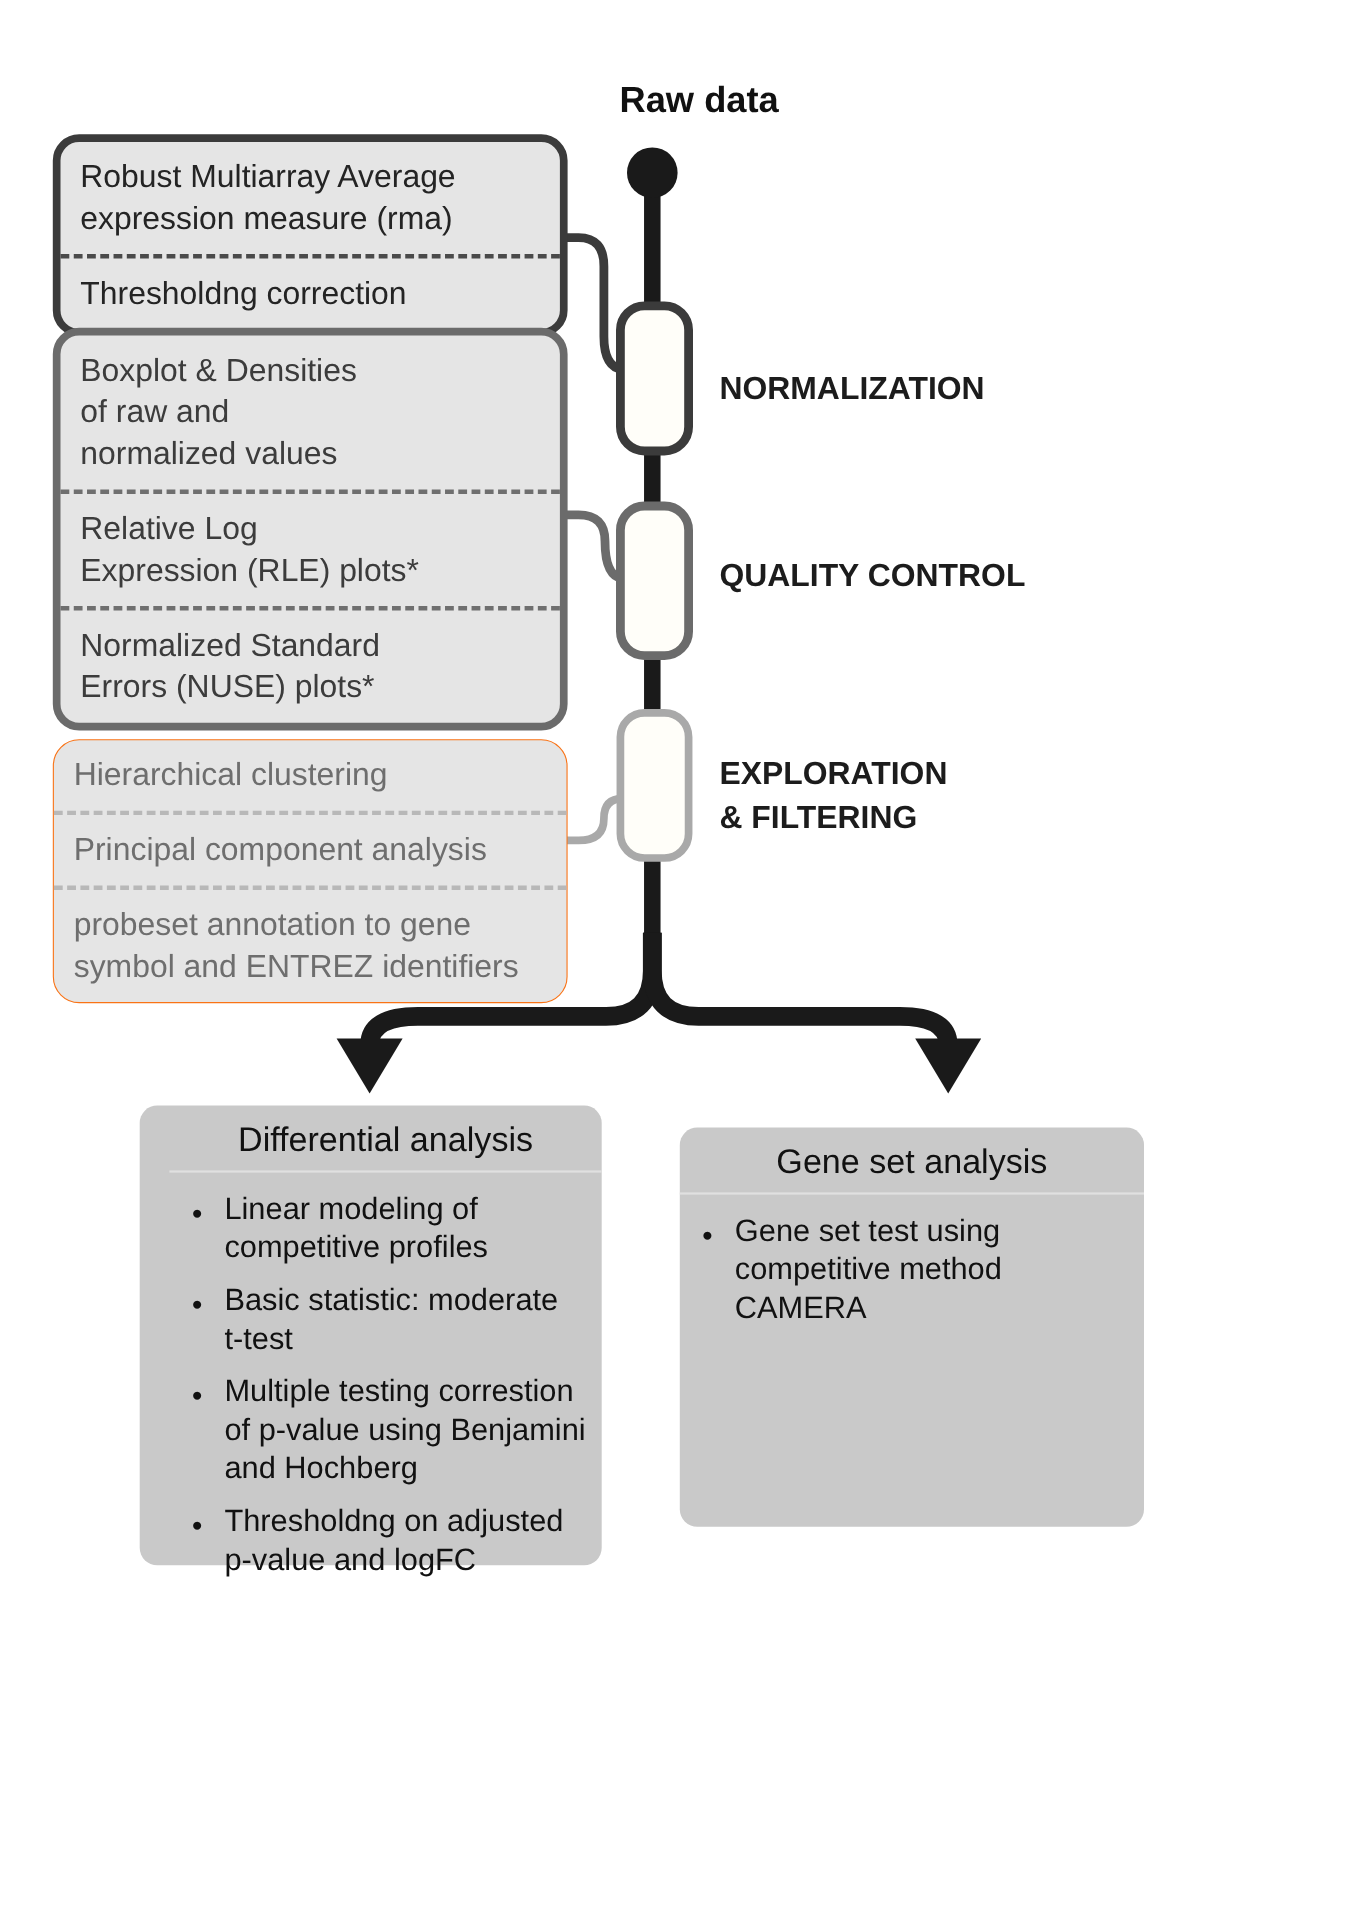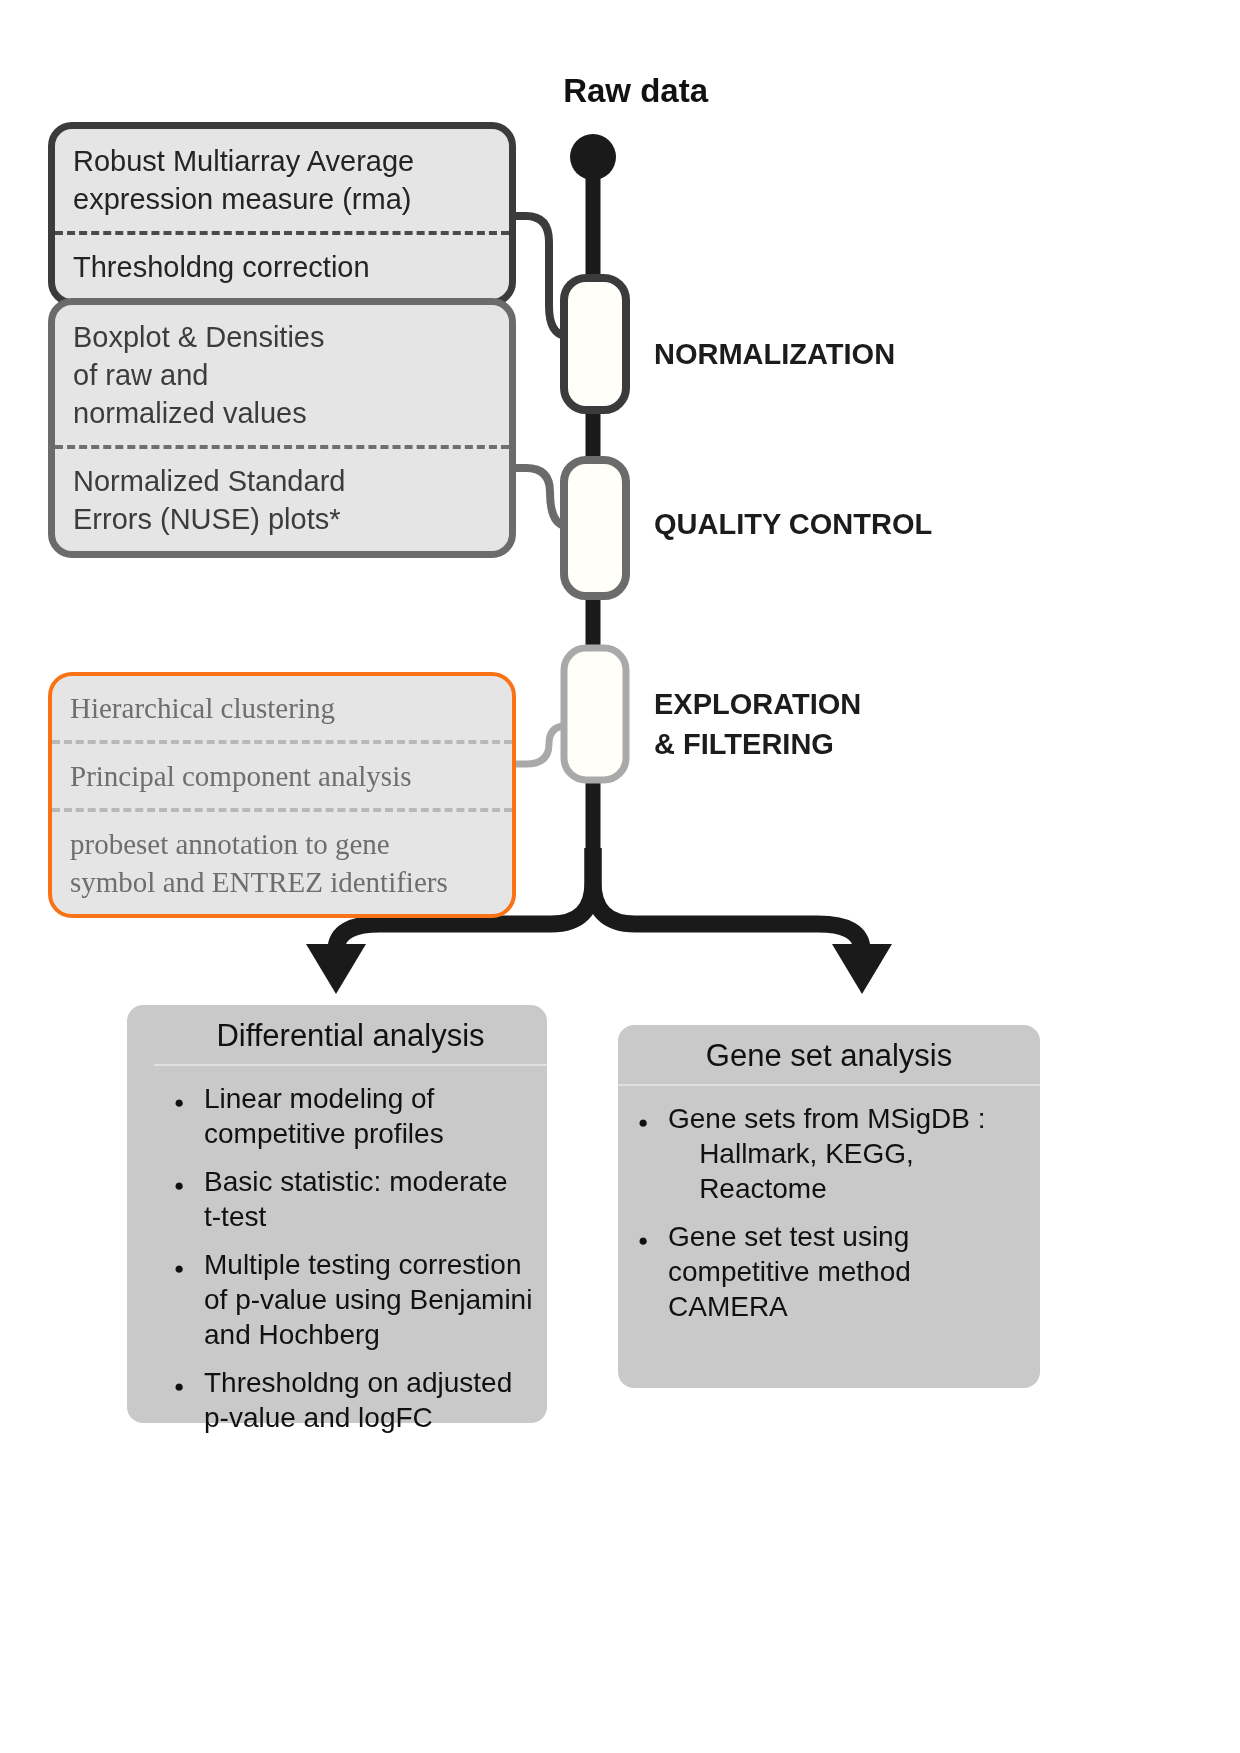--- a/index.html
+++ b/index.html
@@ -13,21 +13,21 @@
     position:absolute; left:468px; top:72px; width:240px; text-align:right;
     font-size:33px; font-weight:bold; color:#111;
   }
 
   .stage-box {
     position:absolute; left:48px; width:468px; background:#e5e5e5;
     border-radius:24px; box-sizing:border-box;
   }
   .box-1 { top:122px; border:7px solid #3b3b3b; }
   .box-2 { top:298px; border:7px solid #6b6b6b; }
-  .box-3 { top:672px; border:4px solid #f97316;font-family:Liberation Serif, serif; }
+  .box-3 { top:672px; border:1px solid #f97316; }
 
   .box-item {
     font-size:29px; line-height:38px; padding:13px 18px;
     white-space:pre-line; color:#242424;
   }
   .box-2 .box-item { color:#3c3c3c; }
   .box-3 .box-item { color:#6e6e6e; }
   .box-1 .box-item + .box-item { border-top:4px dashed #4a4a4a; }
   .box-2 .box-item + .box-item { border-top:4px dashed #6f6f6f; }
   .box-3 .box-item + .box-item { border-top:4px dashed #b8b8b8; }
@@ -89,20 +89,22 @@
   <div class="stage-box box-1">
     <div class="box-item">Robust Multiarray Average
 expression measure (rma)</div>
     <div class="box-item">Thresholdng correction</div>
   </div>
 
   <div class="stage-box box-2">
     <div class="box-item">Boxplot &amp; Densities
 of raw and
 normalized values</div>
+    <div class="box-item">Relative Log
+Expression (RLE) plots*</div>
     <div class="box-item">Normalized Standard
 Errors (NUSE) plots*</div>
   </div>
 
   <div class="stage-box box-3">
     <div class="box-item">Hierarchical clustering</div>
     <div class="box-item">Principal component analysis</div>
     <div class="box-item">probeset annotation to gene
 symbol and ENTREZ identifiers</div>
   </div>
@@ -123,22 +125,19 @@
 of p-value using Benjamini
 and Hochberg</li>
       <li>Thresholdng on adjusted
 p-value and logFC</li>
     </ul>
   </div>
 
   <div class="analysis-box analysis-gene">
     <div class="analysis-title">Gene set analysis</div>
     <ul class="analysis-bullets">
-      <li>Gene sets from MSigDB :
-    Hallmark, KEGG,
-    Reactome</li>
       <li>Gene set test using
 competitive method
 CAMERA</li>
     </ul>
   </div>
 
 </div>
 
 </body></html>

